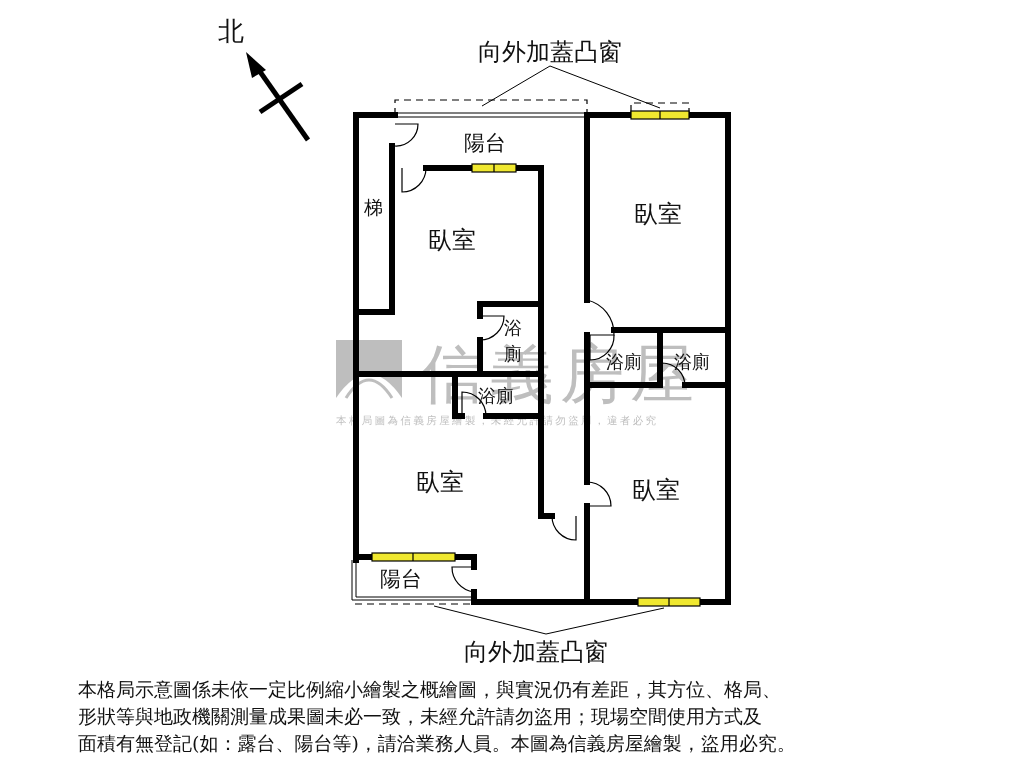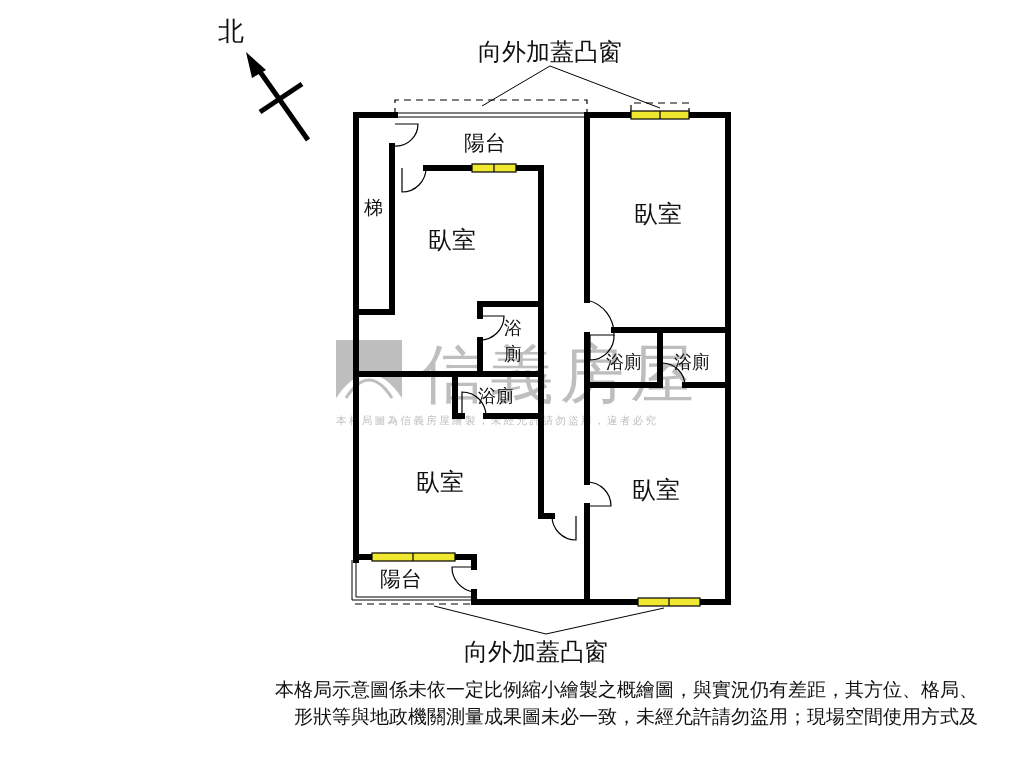--- a/index.html
+++ b/index.html
@@ -1,20 +1,20 @@
 <!DOCTYPE html>
 <html><head>
 <meta charset="utf-8">
 <style>
   html,body{margin:0;padding:0;background:#fff;}
   body{width:1024px;height:768px;position:relative;overflow:hidden;font-family:"DejaVu Serif","Liberation Serif",serif;}
   #plan{position:absolute;left:0;top:0;}
   .lbl{font-family:"DejaVu Serif","Liberation Serif",serif;fill:#111;}
   .wm{font-family:"DejaVu Sans","Liberation Sans",sans-serif;}
-  #disclaimer{position:absolute;left:78px;top:676px;width:900px;font-size:19px;line-height:27px;color:#111;font-family:"DejaVu Serif","Liberation Serif",serif;text-align:right;}
+  #disclaimer{position:absolute;left:78px;top:676px;width:900px;font-size:19px;line-height:27px;color:#111;font-family:"DejaVu Serif","Liberation Serif",serif;}
   #disclaimer div{white-space:nowrap;}
 </style>
 </head>
 <body>
 
 <svg id="plan" width="1024" height="768" viewBox="0 0 1024 768">
 
   <g opacity="0.55">
     <g>
       <rect x="336" y="340" width="66" height="58" fill="#8a8a8a"></rect>
@@ -131,13 +131,14 @@
     <text class="lbl" x="674" y="368" font-size="18">浴廁</text>
     <text class="lbl" x="416" y="490" font-size="24">臥室</text>
     <text class="lbl" x="632" y="498" font-size="24">臥室</text>
     <text class="lbl" x="380" y="586" font-size="21">陽台</text>
   </g>
 </svg>
 
 <div id="disclaimer">
   <div>本格局示意圖係未依一定比例縮小繪製之概繪圖，與實況仍有差距，其方位、格局、</div>
   <div>形狀等與地政機關測量成果圖未必一致，未經允許請勿盜用；現場空間使用方式及</div>
+  <div>面積有無登記(如：露台、陽台等)，請洽業務人員。本圖為信義房屋繪製，盜用必究。</div>
 </div>
 
 </body></html>

